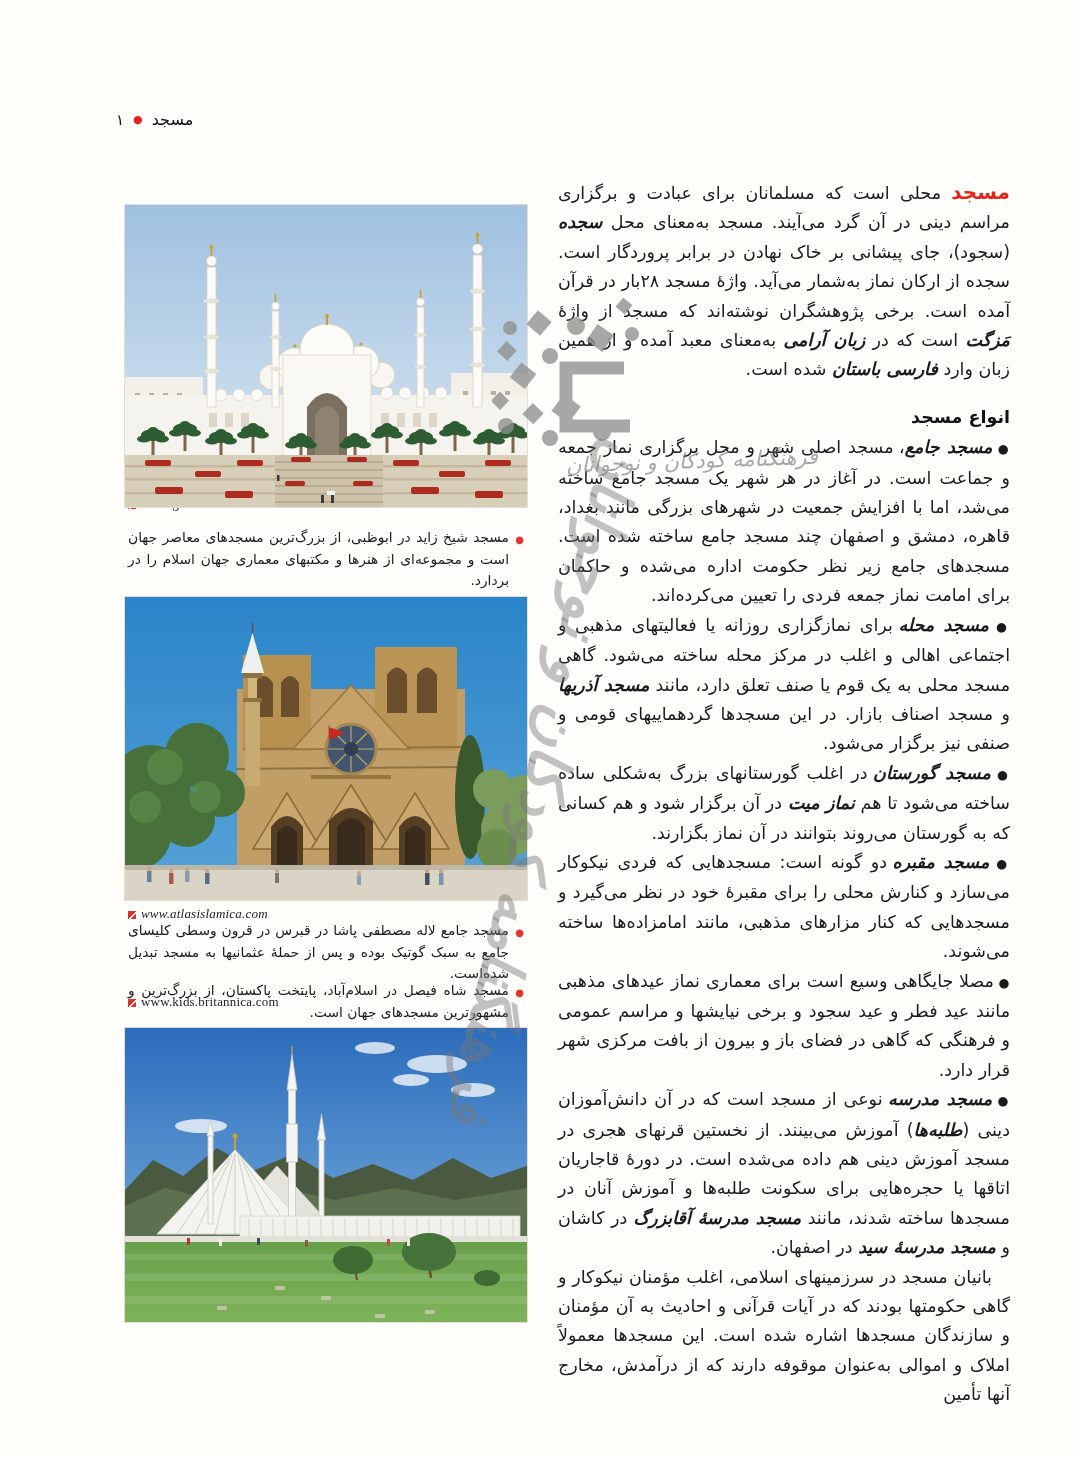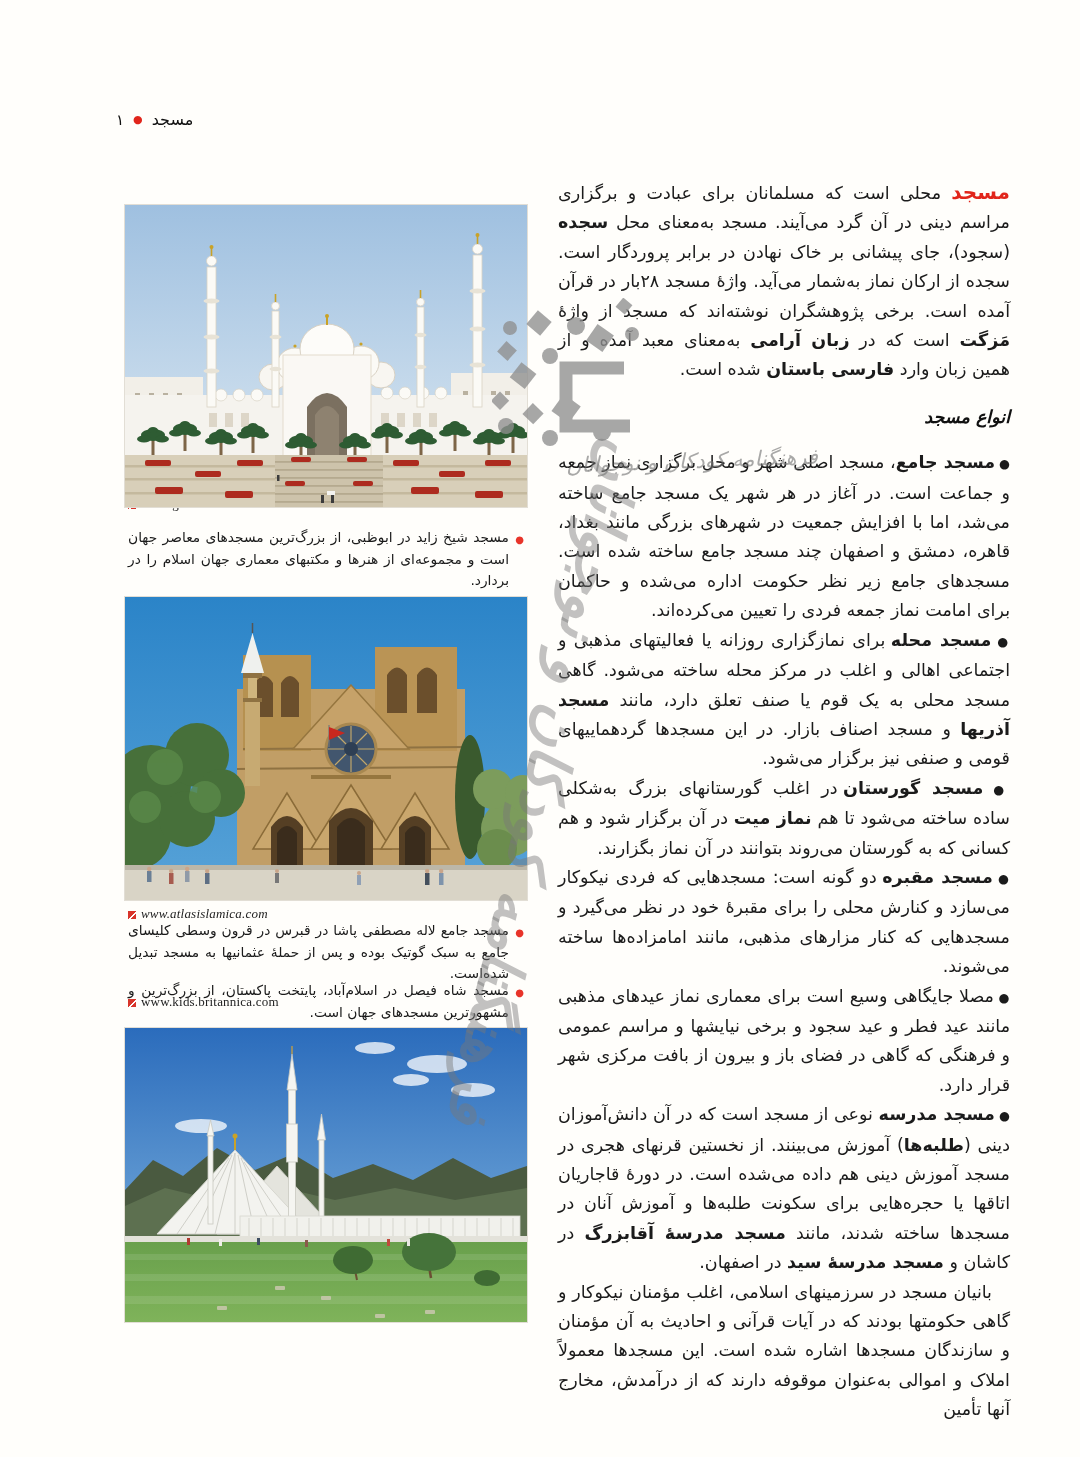--- a/index.html
+++ b/index.html
@@ -18,25 +18,25 @@
         font-size:13px;color:#222;letter-spacing:.2px;}
   .credit .flag{display:inline-block;width:8px;height:8px;margin-right:5px;vertical-align:-1px;
         background:linear-gradient(135deg,#d8352b 54%,#ffffff 54%,#ffffff 64%,#d8352b 64%);}
   .figure-caption{position:absolute;left:128px;width:398px;direction:rtl;text-align:justify;
         font-size:13.8px;line-height:21.5px;color:#1a1a1a;padding-right:17px;box-sizing:border-box;}
   .figure-caption .cap-bullet{position:absolute;right:2px;top:2px;font-size:10px;color:#e8342a;}
   
   .text-col{position:absolute;left:558px;top:178px;width:452px;z-index:2;direction:rtl;
         text-align:justify;font-size:17.5px;line-height:29.4px;color:#1b1b1b;}
   .text-col p{margin:0;}
-  .text-col h3{font-size:17.5px;line-height:29.4px;margin:18px 0 16px;color:#111;font-style:italic;}
+  .text-col h3{font-size:17.5px;line-height:29.4px;margin:18px 0 1px;color:#111;}
   .text-col p.closing{text-indent:18px;}
   .seg-lead{color:#e1251b;font-weight:bold;font-size:20px;}
   .seg-b{font-weight:normal;}
-  .seg-bi{font-weight:bold;}
+  .seg-bi{font-weight:bold;font-style:italic;}
   .seg-bullet{font-size:12.5px;}
   
   .wm{position:absolute;pointer-events:none;z-index:3;}
   .wm-logo{left:492px;top:298px;width:152px;height:152px;opacity:.78;}
   .wm-line{left:518px;top:450px;width:300px;direction:rtl;font-size:21px;font-style:italic;
         color:rgba(115,115,115,.62);transform:rotate(-2deg);white-space:nowrap;}
   .wm-diag{left:265px;top:836px;width:520px;text-align:center;direction:rtl;font-size:58px;
         font-weight:bold;font-style:italic;color:rgba(120,120,120,.45);transform:rotate(103deg);
         white-space:nowrap;}
 </style>

